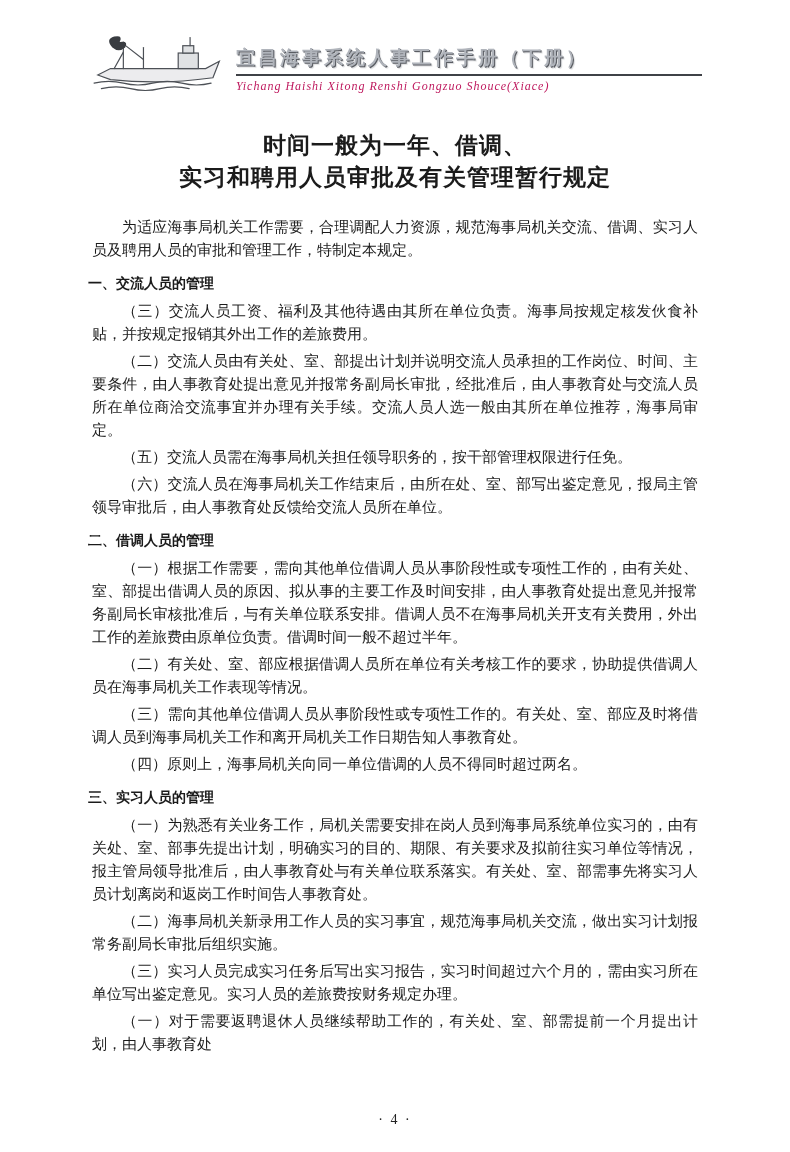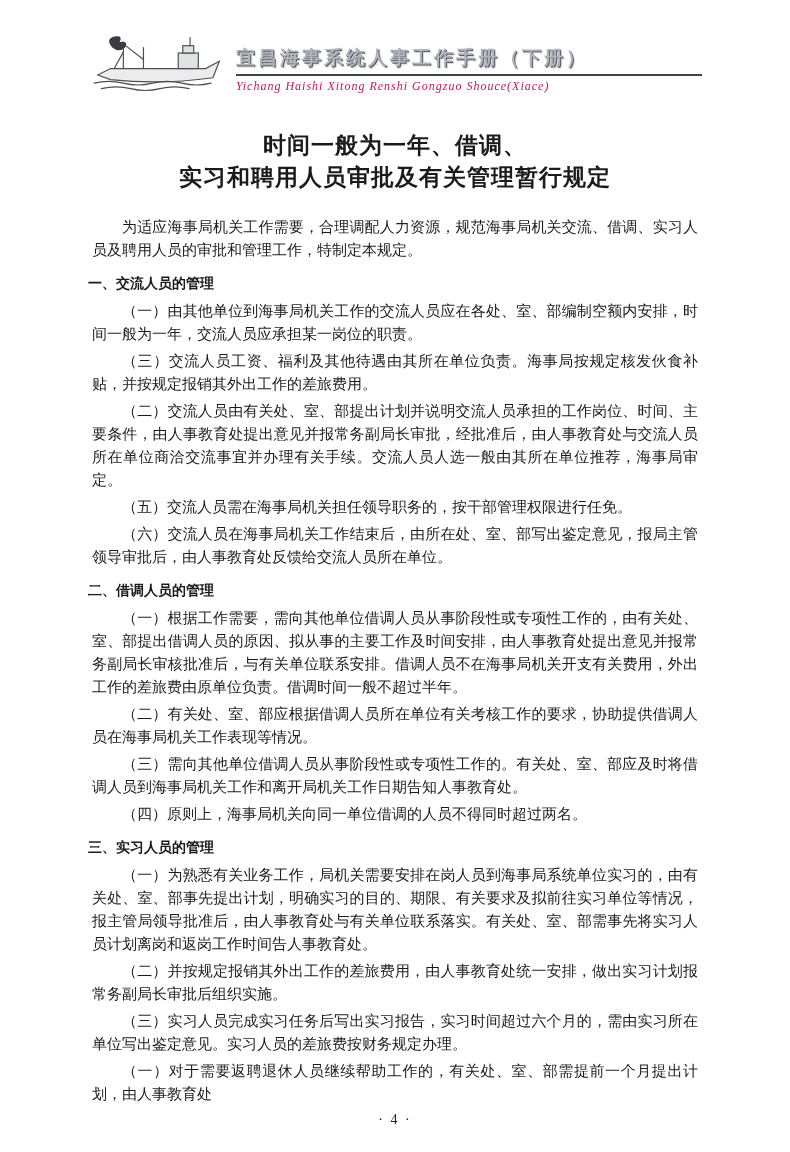--- a/index.html
+++ b/index.html
@@ -119,35 +119,34 @@
 
   <main>
     <h1 class="doc-title">
       <span>时间一般为一年、借调、</span><br>
       <span>实习和聘用人员审批及有关管理暂行规定</span>
     </h1>
 
     <p class="intro">为适应海事局机关工作需要，合理调配人力资源，规范海事局机关交流、借调、实习人员及聘用人员的审批和管理工作，特制定本规定。</p>
 
     <h2 class="sec-heading">一、交流人员的管理</h2>
-    <p class="para">（一）由其他单位到海事局机关工作的交流人员应在各处、室、部编制空额内安排，时间一般为一年，交流人员应承担某一岗位的职责。</p>
     <p class="para">（三）交流人员工资、福利及其他待遇由其所在单位负责。海事局按规定核发伙食补贴，并按规定报销其外出工作的差旅费用。</p>
     <p class="para">（二）交流人员由有关处、室、部提出计划并说明交流人员承担的工作岗位、时间、主要条件，由人事教育处提出意见并报常务副局长审批，经批准后，由人事教育处与交流人员所在单位商洽交流事宜并办理有关手续。交流人员人选一般由其所在单位推荐，海事局审定。</p>
     <p class="para">（五）交流人员需在海事局机关担任领导职务的，按干部管理权限进行任免。</p>
     <p class="para">（六）交流人员在海事局机关工作结束后，由所在处、室、部写出鉴定意见，报局主管领导审批后，由人事教育处反馈给交流人员所在单位。</p>
 
     <h2 class="sec-heading">二、借调人员的管理</h2>
     <p class="para">（一）根据工作需要，需向其他单位借调人员从事阶段性或专项性工作的，由有关处、室、部提出借调人员的原因、拟从事的主要工作及时间安排，由人事教育处提出意见并报常务副局长审核批准后，与有关单位联系安排。借调人员不在海事局机关开支有关费用，外出工作的差旅费由原单位负责。借调时间一般不超过半年。</p>
     <p class="para">（二）有关处、室、部应根据借调人员所在单位有关考核工作的要求，协助提供借调人员在海事局机关工作表现等情况。</p>
     <p class="para">（三）需向其他单位借调人员从事阶段性或专项性工作的。有关处、室、部应及时将借调人员到海事局机关工作和离开局机关工作日期告知人事教育处。</p>
     <p class="para">（四）原则上，海事局机关向同一单位借调的人员不得同时超过两名。</p>
 
     <h2 class="sec-heading">三、实习人员的管理</h2>
     <p class="para">（一）为熟悉有关业务工作，局机关需要安排在岗人员到海事局系统单位实习的，由有关处、室、部事先提出计划，明确实习的目的、期限、有关要求及拟前往实习单位等情况，报主管局领导批准后，由人事教育处与有关单位联系落实。有关处、室、部需事先将实习人员计划离岗和返岗工作时间告人事教育处。</p>
-    <p class="para">（二）并按规定报销其外出工作的差旅费用，由人事教育处统一安排，做出实习计划报常务副局长审批后组织实施。</p>
+    <p class="para">（二）海事局机关新录用工作人员的实习事宜，规范海事局机关交流，做出实习计划报常务副局长审批后组织实施。</p>
     <p class="para">（三）实习人员完成实习任务后写出实习报告，实习时间超过六个月的，需由实习所在单位写出鉴定意见。实习人员的差旅费按财务规定办理。</p>
 
     <p class="para">（一）对于需要返聘退休人员继续帮助工作的，有关处、室、部需提前一个月提出计划，由人事教育处</p>
   </main>
 
   <footer>
     <div class="page-num">· 4 ·</div>
   </footer>
 
 </div>

